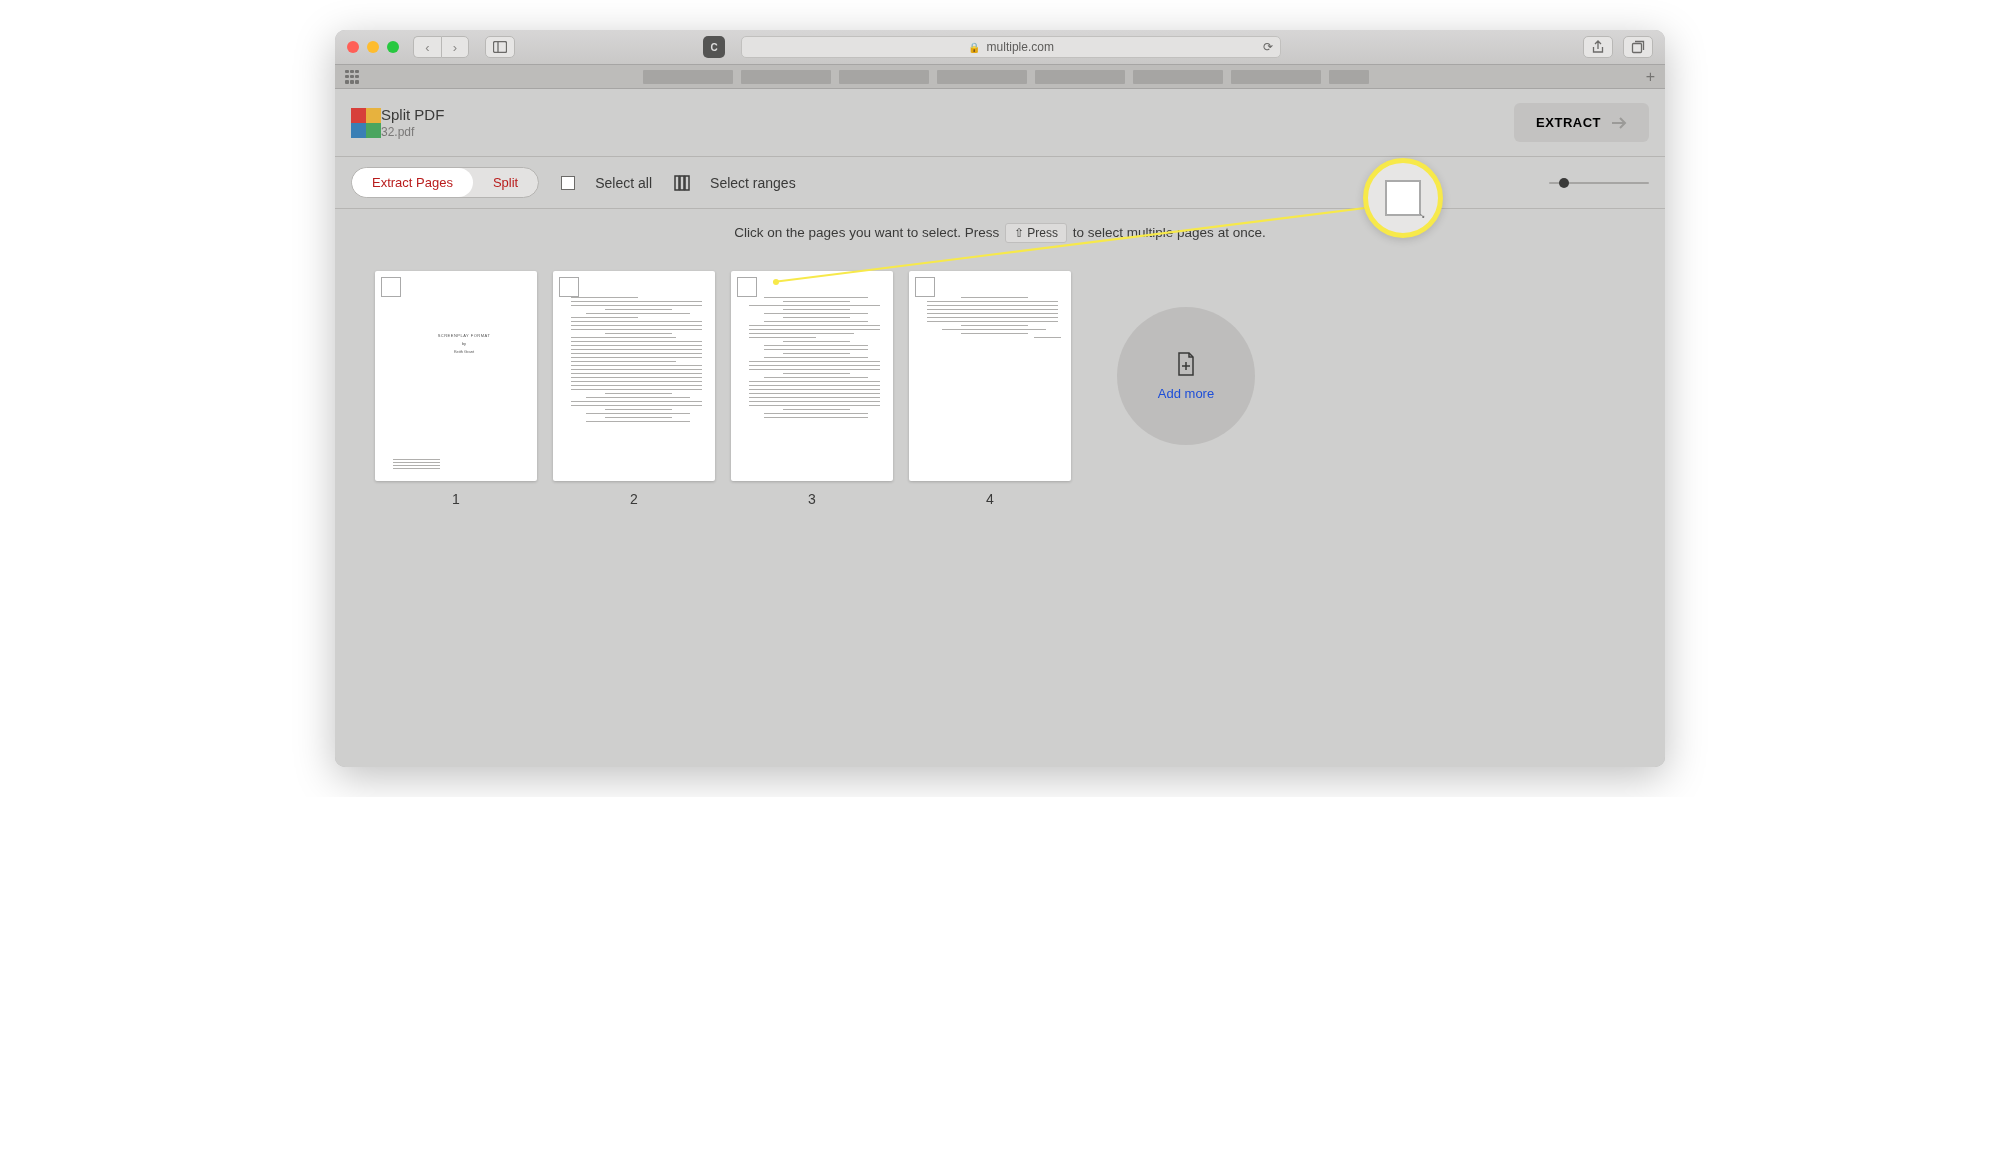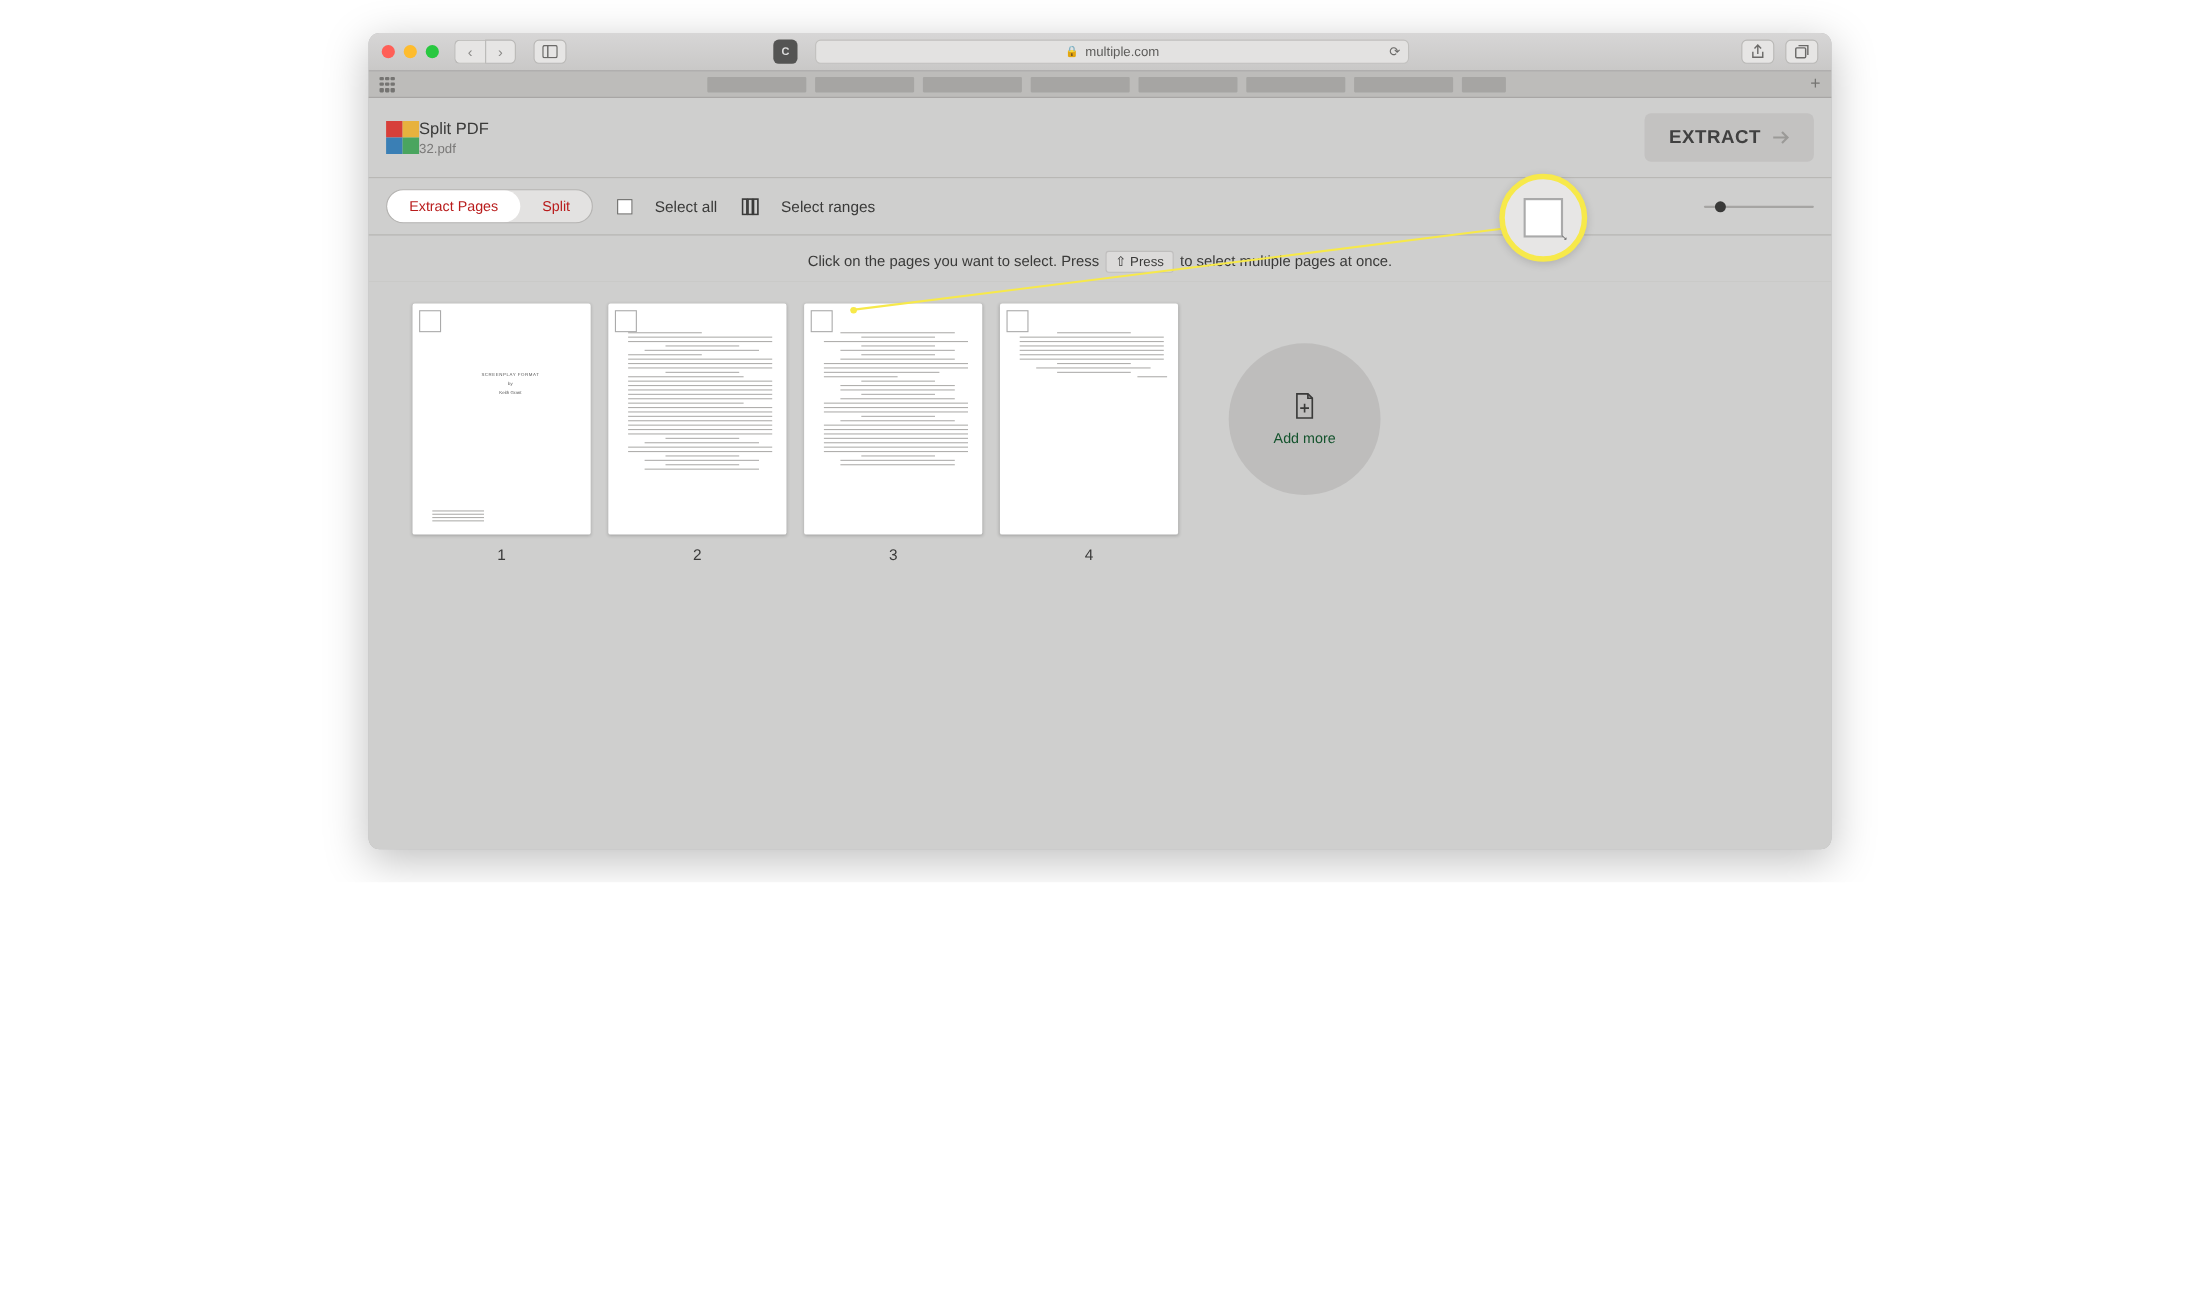--- a/index.html
+++ b/index.html
@@ -34,21 +34,21 @@
 .tab-rects { display: flex; gap: 8px; margin-left: 280px; }
 .tab-rect { width: 90px; height: 14px; background: #a6a5a3; border-radius: 1px; }
 .plus-icon { position: absolute; right: 10px; color: #757472; font-size: 16px; font-weight: 300; }
 
 
 .header { background: #cfcfce; padding: 14px 16px; display: flex; align-items: center; border-bottom: 1px solid #b6b5b3; justify-content: space-between; }
 .logo { width: 30px; height: 30px; display: grid; grid-template-columns: 1fr 1fr; grid-template-rows: 1fr 1fr; }
 .logo span:nth-child(1){background:#d73f3a;} .logo span:nth-child(2){background:#e7b23e;} .logo span:nth-child(3){background:#3a7fb5;} .logo span:nth-child(4){background:#4aa55f;}
 .header-text .title { font-size: 15px; font-weight: 500; color: #3a3a39; }
 .header-text .filename { font-size: 12px; color: #7a7978; margin-top: 2px; }
-.extract-btn { margin-left: auto; padding: 12px 22px; background: #c3c2c1; border-radius: 6px; display: flex; align-items: center; gap: 10px; color: #404040; font-weight: 700; font-size: 17px; letter-spacing: 0.5px; }
+.extract-btn { margin-left: auto; padding: 12px 22px; background: #c3c2c1; border-radius: 6px; display: flex; align-items: center; gap: 10px; color: #000000; font-weight: 700; font-size: 13px; letter-spacing: 0.5px; }
 .extract-btn svg { width: 16px; height: 12px; stroke: #9b9a98; fill: none; stroke-width: 2; }
 
 
 .toolbar { background: #cfcfce; padding: 10px 16px; display: flex; align-items: center; gap: 22px; border-bottom: 1px solid #b6b5b3; position: relative; }
 .seg { display: flex; background: #e3e2e1; border: 1px solid #b5b4b2; border-radius: 18px; overflow: hidden; }
 .seg-btn { padding: 7px 20px; font-size: 13px; color: #b91c1c; background: transparent; }
 .seg-btn.active { background: #fff; border-radius: 18px; }
 .tool-opt { display: flex; align-items: center; gap: 20px; font-size: 14px; color: #3a3a39; }
 .tool-opt .cb { width: 14px; height: 14px; border: 1.5px solid #6b6a68; background: #fff; }
 .tool-opt svg { width: 16px; height: 16px; stroke: #3a3a39; fill: none; stroke-width: 1.5; }
@@ -71,21 +71,21 @@
 .line.med { width: 78%; }
 .line.full { width: 98%; }
 .line.center { margin-left: auto; margin-right: auto; }
 .cover-text { position: absolute; width: 100%; text-align: center; }
 .cover-text.t1 { top: 62px; font-size: 4px; color: #555; letter-spacing: 0.5px; }
 .cover-text.t2 { top: 70px; font-size: 4px; color: #555; }
 .cover-text.t3 { top: 78px; font-size: 4px; color: #555; }
 .bottom-info { position: absolute; bottom: 10px; left: 18px; right: 10px; }
 .bottom-info .bl { height: 1px; background: #b0afad; margin-bottom: 2px; width: 35%; }
 
-.add-more { width: 138px; height: 138px; margin-left: 30px; margin-top: 36px; background: #bebdbc; border-radius: 50%; display: flex; flex-direction: column; align-items: center; justify-content: center; gap: 10px; color: #14532d; font-size: 13px; }
+.add-more { width: 138px; height: 138px; margin-left: 30px; margin-top: 36px; background: #bebdbc; border-radius: 50%; display: flex; flex-direction: column; align-items: center; justify-content: center; gap: 10px; color: #1d4ed8; font-size: 13px; }
 .add-more svg { width: 20px; height: 24px; stroke: #3a3a39; fill: none; stroke-width: 1.5; }
 
 
 .callout-circle { position: absolute; top: 128px; right: 222px; width: 80px; height: 80px; border: 5px solid #f7e94a; border-radius: 50%; background: #e7e6e5; box-shadow: 0 2px 8px rgba(0,0,0,0.15); display: flex; align-items: center; justify-content: center; z-index: 10; }
 .callout-circle .inner { width: 36px; height: 36px; border: 2px solid #aaa; background: #fff; position: relative; }
 .callout-circle .corner { position: absolute; bottom: -6px; right: -6px; font-size: 7px; color: #555; }
 .callout-line { position: absolute; z-index: 9; pointer-events: none; }
 </style>
 </head>
 <body>

